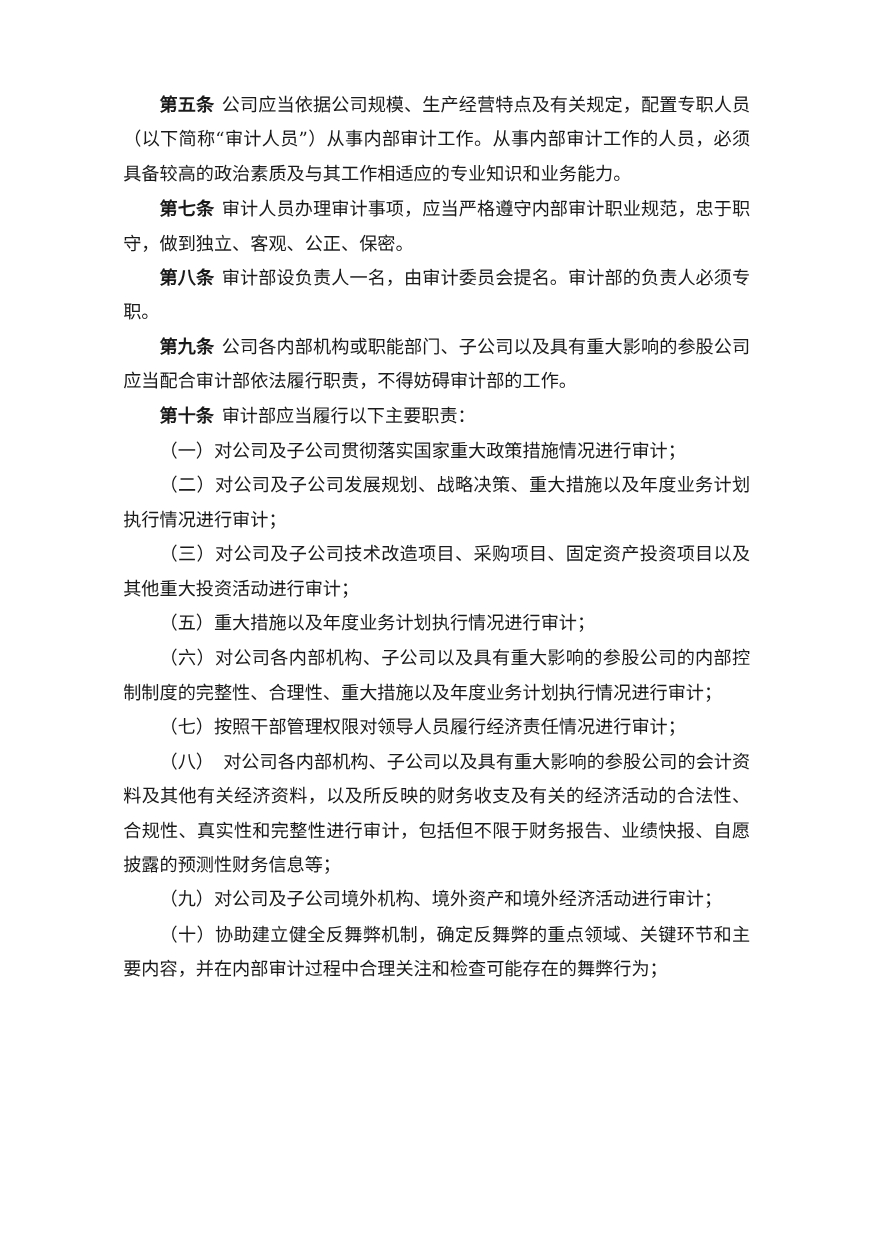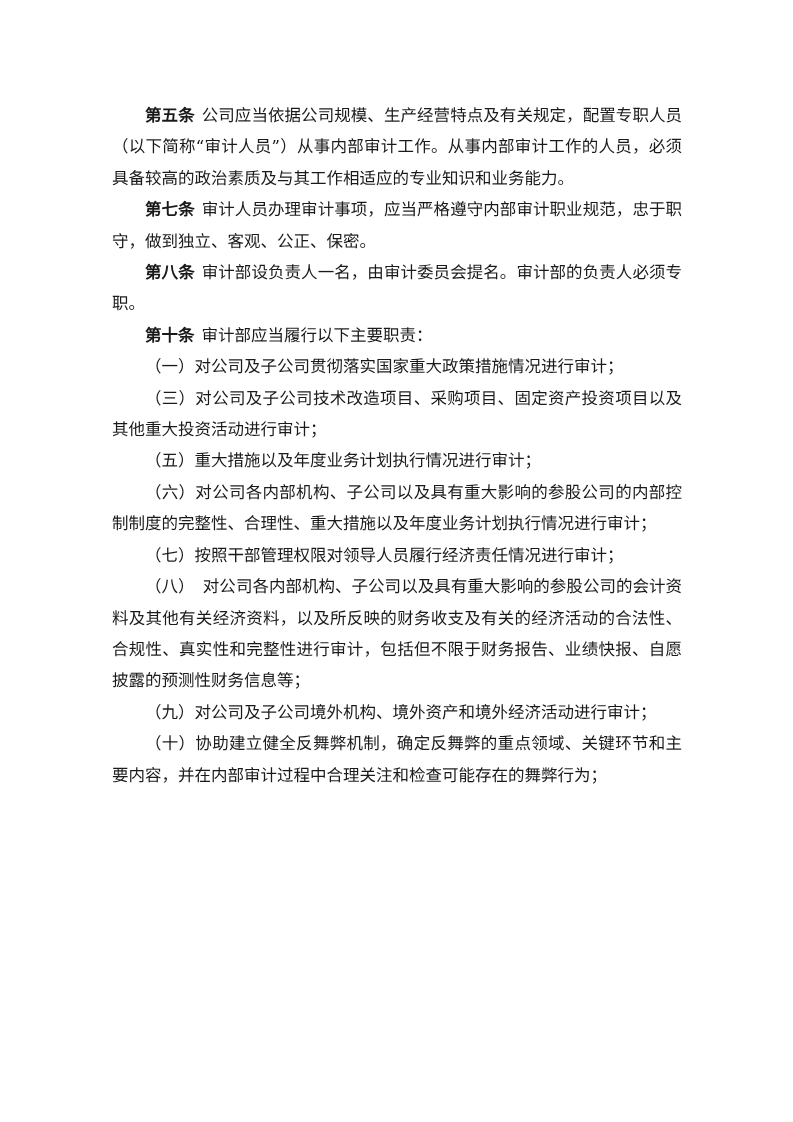--- a/index.html
+++ b/index.html
@@ -15,21 +15,21 @@
   .page {
     position: relative;
     width: 793px;
     height: 1122px;
     background: #ffffff;
     overflow: hidden;
   }
   .content {
     position: absolute;
     left: 112px;
-    top: 100px;
+    top: 80px;
     width: 570px;
     color: #1a1a1a;
     font-size: 16.5px;
     line-height: 31.4px;
     text-align: justify;
     text-justify: inter-ideograph;
     word-break: break-all;
   }
   .para {
     margin: 0;
@@ -47,24 +47,26 @@
 <div class="page">
   <div class="content">
 
     <p class="para"><span class="num">第五条</span><span>公司应当依据公司规模、生产经营特点及有关规定，配置专职人员（以下简称“审计人员”）从事内部审计工作。从事内部审计工作的人员，必须具备较高的政治素质及与其工作相适应的专业知识和业务能力。</span></p>
 
 
     <p class="para"><span class="num">第七条</span><span>审计人员办理审计事项，应当严格遵守内部审计职业规范，忠于职守，做到独立、客观、公正、保密。</span></p>
 
     <p class="para"><span class="num">第八条</span><span>审计部设负责人一名，由审计委员会提名。审计部的负责人必须专职。</span></p>
 
+    <p class="para"><span class="num">第九条</span><span>公司各内部机构或职能部门、子公司以及具有重大影响的参股公司应当配合审计部依法履行职责，不得妨碍审计部的工作。</span></p>
 
     <p class="para"><span class="num">第十条</span><span>审计部应当履行以下主要职责：</span></p>
 
     <p class="para">（一）对公司及子公司贯彻落实国家重大政策措施情况进行审计；</p>
+    <p class="para">（二）对公司及子公司发展规划、战略决策、重大措施以及年度业务计划执行情况进行审计；</p>
     <p class="para">（三）对公司及子公司技术改造项目、采购项目、固定资产投资项目以及其他重大投资活动进行审计；</p>
     <p class="para">（五）重大措施以及年度业务计划执行情况进行审计；</p>
     <p class="para">（六）对公司各内部机构、子公司以及具有重大影响的参股公司的内部控制制度的完整性、合理性、重大措施以及年度业务计划执行情况进行审计；</p>
     <p class="para">（七）按照干部管理权限对领导人员履行经济责任情况进行审计；</p>
     <p class="para">（八）　对公司各内部机构、子公司以及具有重大影响的参股公司的会计资料及其他有关经济资料，以及所反映的财务收支及有关的经济活动的合法性、合规性、真实性和完整性进行审计，包括但不限于财务报告、业绩快报、自愿披露的预测性财务信息等；</p>
     <p class="para">（九）对公司及子公司境外机构、境外资产和境外经济活动进行审计；</p>
     <p class="para">（十）协助建立健全反舞弊机制，确定反舞弊的重点领域、关键环节和主要内容，并在内部审计过程中合理关注和检查可能存在的舞弊行为；</p>
 
   </div>
 </div>

